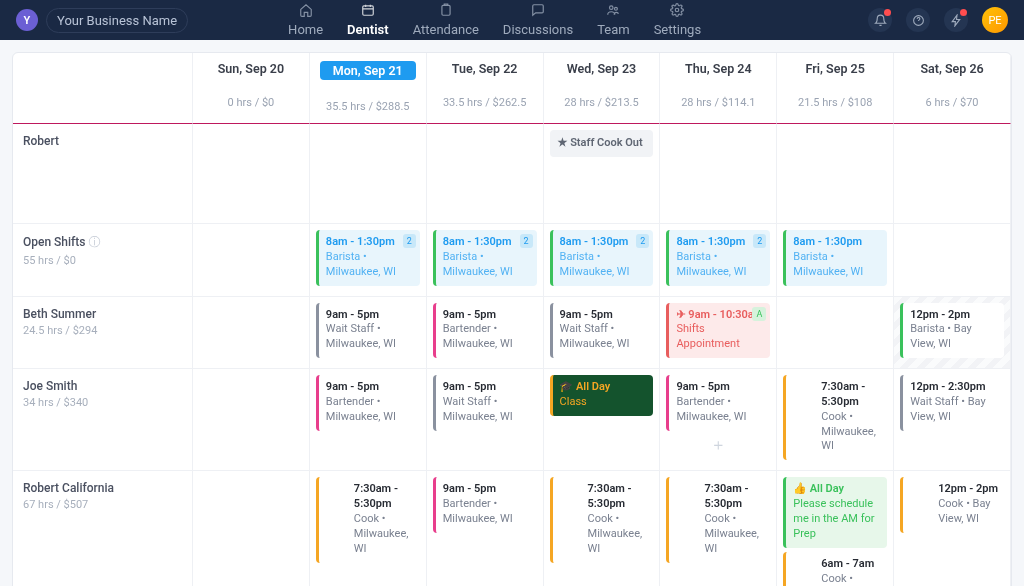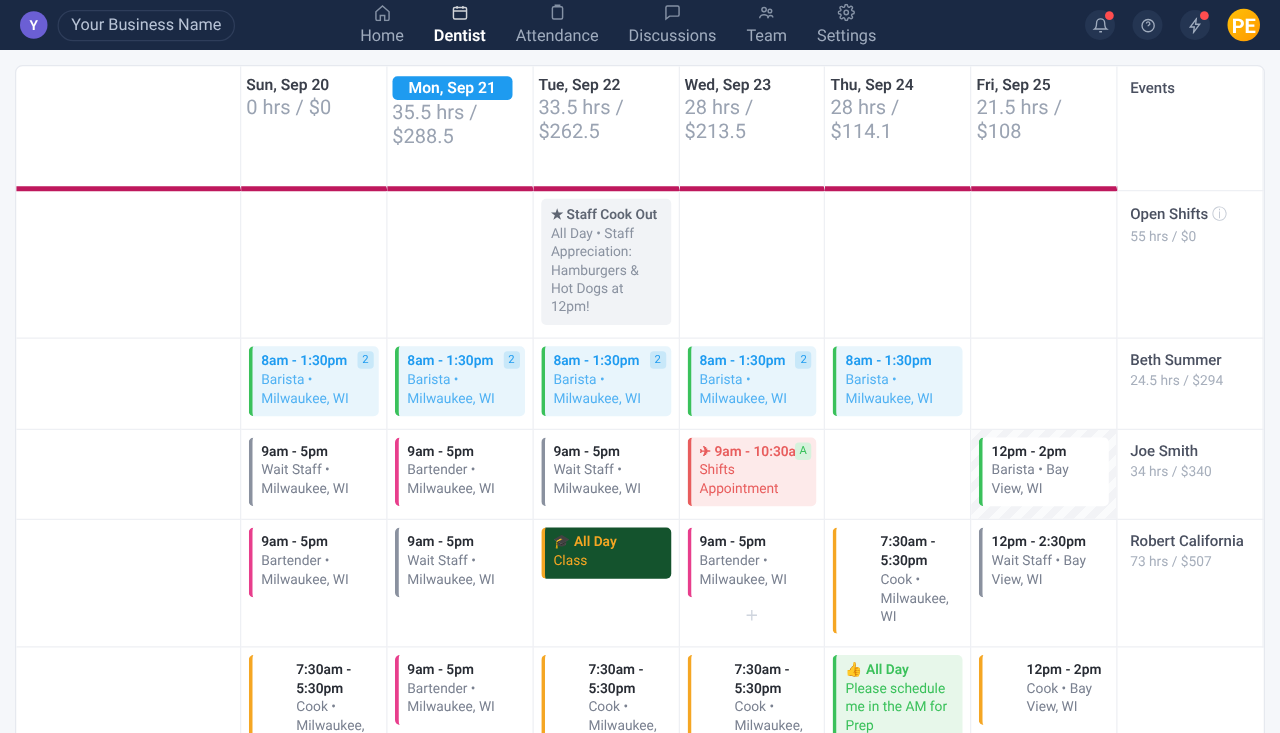--- a/index.html
+++ b/index.html
@@ -80,56 +80,56 @@
     top: 1px; right: 1px;
     width: 7px; height: 7px;
     background: #ff4d4f;
     border-radius: 50%;
   }
   .avatar {
     width: 26px; height: 26px;
     border-radius: 50%;
     background: linear-gradient(135deg,#ffc107,#ff9800);
     display: flex; align-items: center; justify-content: center;
-    color: #fff; font-size: 16px; font-weight: 700;
+    color: #fff; font-size: 11px; font-weight: 400;
   }
 
   .sheet {
     margin: 12px;
     background: #fff;
     border: 1px solid #e6e9ef;
     border-radius: 6px;
     overflow: hidden;
   }
   .grid {
     display: grid;
     grid-template-columns: 180px repeat(7, 1fr);
   }
   .hdr-cell {
     border-right: 1px solid #eef0f4;
-    border-bottom: 4px solid #be185d;
-    text-align: left;
+    border-bottom: 1px solid #be185d;
+    text-align: center;
     padding: 8px 4px 10px;
   }
   .hdr-day {
     font-size: 12.5px;
     color: #3a3f4a;
     font-weight: 600;
   }
   .hdr-day.pill {
     background: #1e9bf0;
     color: #fff;
     display: inline-block;
     padding: 2px 13px;
     border-radius: 4px;
   }
   .hdr-sub {
-    font-size: 16px;
+    font-size: 11px;
     color: #9aa3b2;
-    margin-top: 0;
+    margin-top: 20px;
   }
   .row-hdr {
     border-right: 1px solid #eef0f4;
     border-bottom: 1px solid #eef0f4;
     padding: 10px 10px;
   }
   .row-title {
     font-size: 12px;
     color: #4a5060;
     font-weight: 500;
@@ -323,30 +323,33 @@
        <div class="hdr-sub">28 hrs / $213.5</div>
      </div>
       <div class="hdr-cell">
        <div class="hdr-day ">Thu, Sep 24</div>
        <div class="hdr-sub">28 hrs / $114.1</div>
      </div>
       <div class="hdr-cell">
        <div class="hdr-day ">Fri, Sep 25</div>
        <div class="hdr-sub">21.5 hrs / $108</div>
      </div>
+      <div class="hdr-cell">
+       <div class="hdr-day ">Sat, Sep 26</div>
+       <div class="hdr-sub">6 hrs / $70</div>
+     </div>
       <div class="row-hdr" style="min-height:100px">
-     <div class="row-title">Events</div>
+     <div class="row-title">Robert</div>
    </div>
       <div class="cell" style="min-height:100px"></div>
       <div class="cell" style="min-height:100px"></div>
       <div class="cell" style="min-height:100px"></div>
       <div class="cell" style="min-height:100px">
         <div class="card event">
        <div class="time">★ Staff Cook Out</div>
-       <div class="role">All Day • Staff Appreciation: Hamburgers &amp; Hot Dogs at 12pm!</div>
      </div>
       </div>
       <div class="cell" style="min-height:100px"></div>
       <div class="cell" style="min-height:100px"></div>
       <div class="cell" style="min-height:100px"></div>
       <div class="row-hdr">
      <div class="row-title">Open Shifts <span style="color:#c5cbd5">ⓘ</span></div>
      <div class="row-sub">55 hrs / $0</div>
    </div>
       <div class="cell"></div>
@@ -470,21 +473,21 @@
       </div>
       <div class="cell">
         <div class="card border-gray">
 
      <div class="time">12pm - 2:30pm</div>
      <div class="role">Wait Staff • Bay View, WI</div>
    </div>
       </div>
       <div class="row-hdr">
        <div class="row-title">Robert California</div>
-       <div class="row-sub">73 hrs / $507</div>
+       <div class="row-sub">67 hrs / $507</div>
      </div>
       <div class="cell"></div>
       <div class="cell">
         <div class="card border-orange">
 
      <div class="time">7:30am - 5:30pm</div>
      <div class="role">Cook • Milwaukee, WI</div>
    </div>
       </div>
       <div class="cell">

